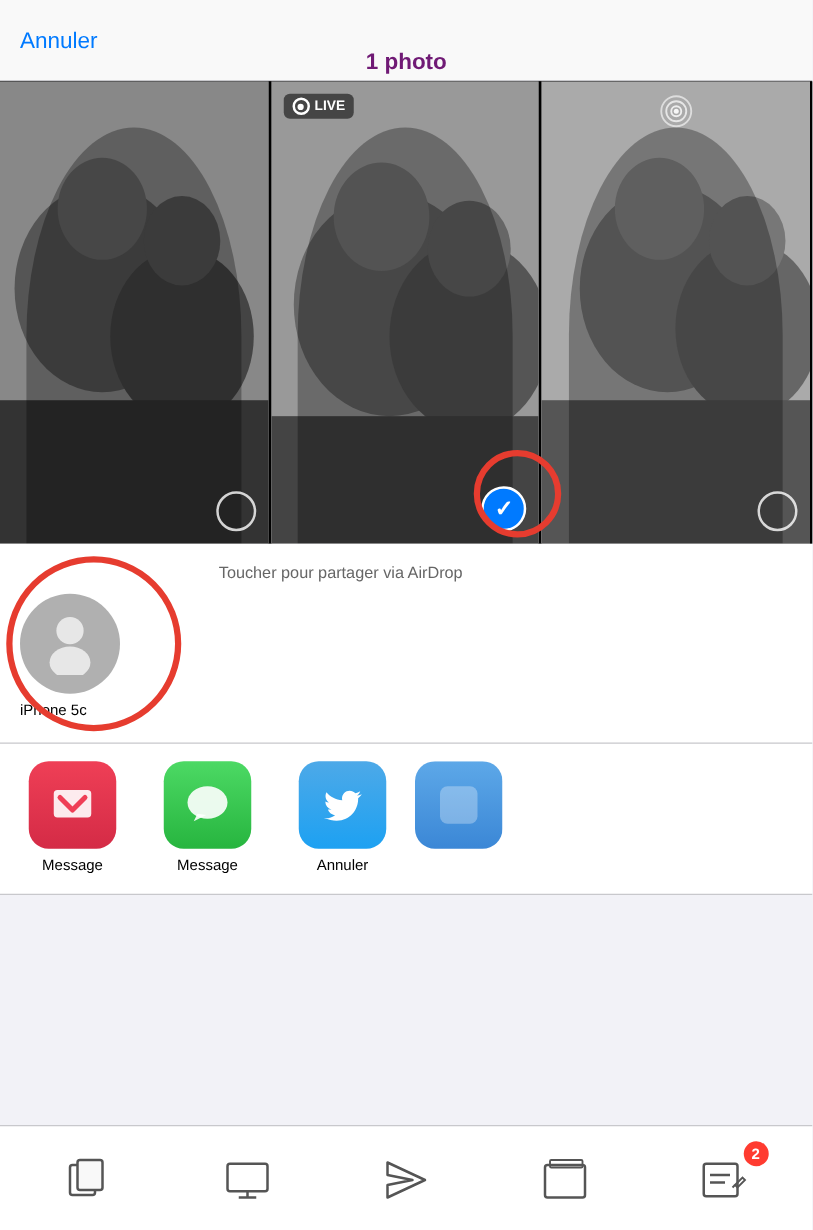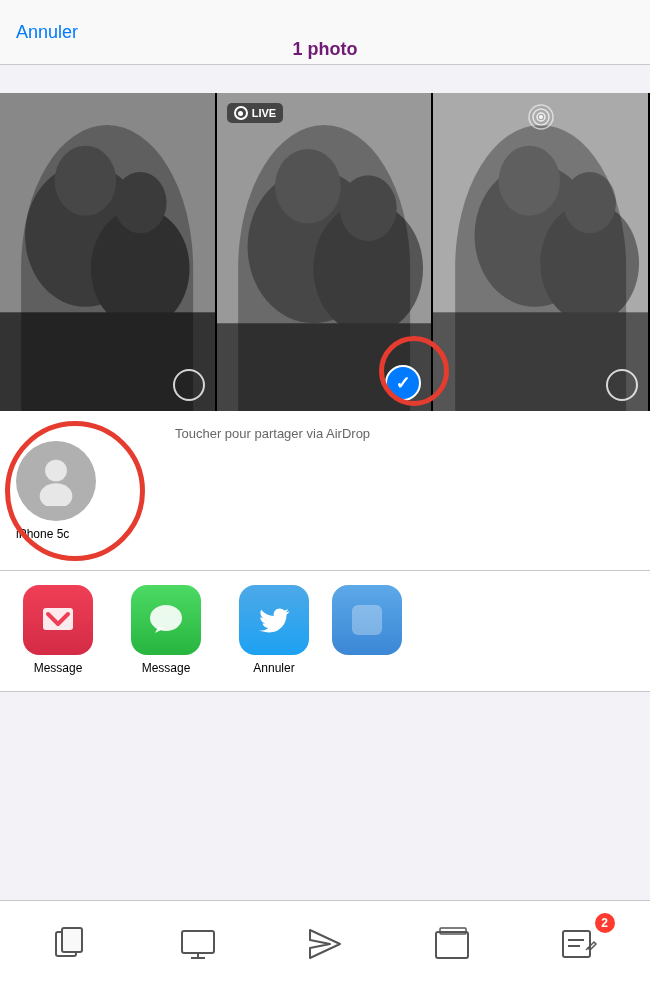--- a/index.html
+++ b/index.html
@@ -32,24 +32,23 @@
     .nav-title {
       font-size: 18px;
       font-weight: 700;
       color: #701a75;
       margin-top: 34px;
     }
 
     
     .photo-strip {
       display: flex;
-      height: 318px;
+      height: 370px;
       background: #000;
       overflow: hidden;
-      margin-top: 28px;
     }
     .photo-item {
       flex: 1;
       position: relative;
       overflow: hidden;
       border-right: 2px solid #000;
     }
     .photo-item:last-child { border-right: none; }
 
     .photo-bg {
@@ -175,20 +174,21 @@
       display: flex;
       flex-direction: column;
       align-items: flex-start;
       min-height: 160px;
       position: relative;
     }
     .airdrop-label {
       font-size: 13px;
       color: #666;
       margin-left: 175px;
+      margin-bottom: 10px;
     }
     .airdrop-devices {
       display: flex;
       flex-direction: row;
       padding: 0 16px;
     }
     .airdrop-device {
       display: flex;
       flex-direction: column;
       align-items: flex-start;

